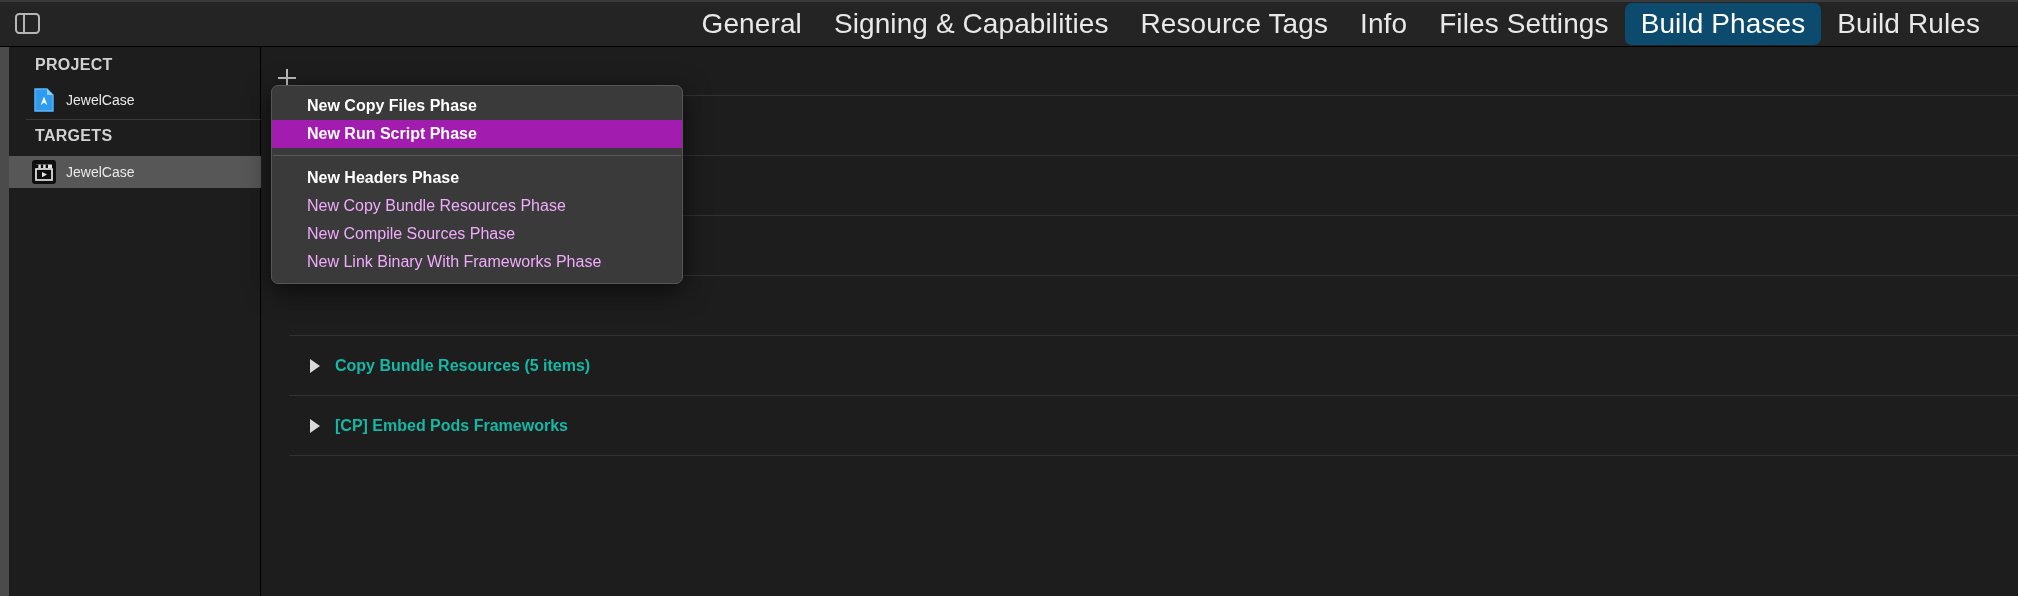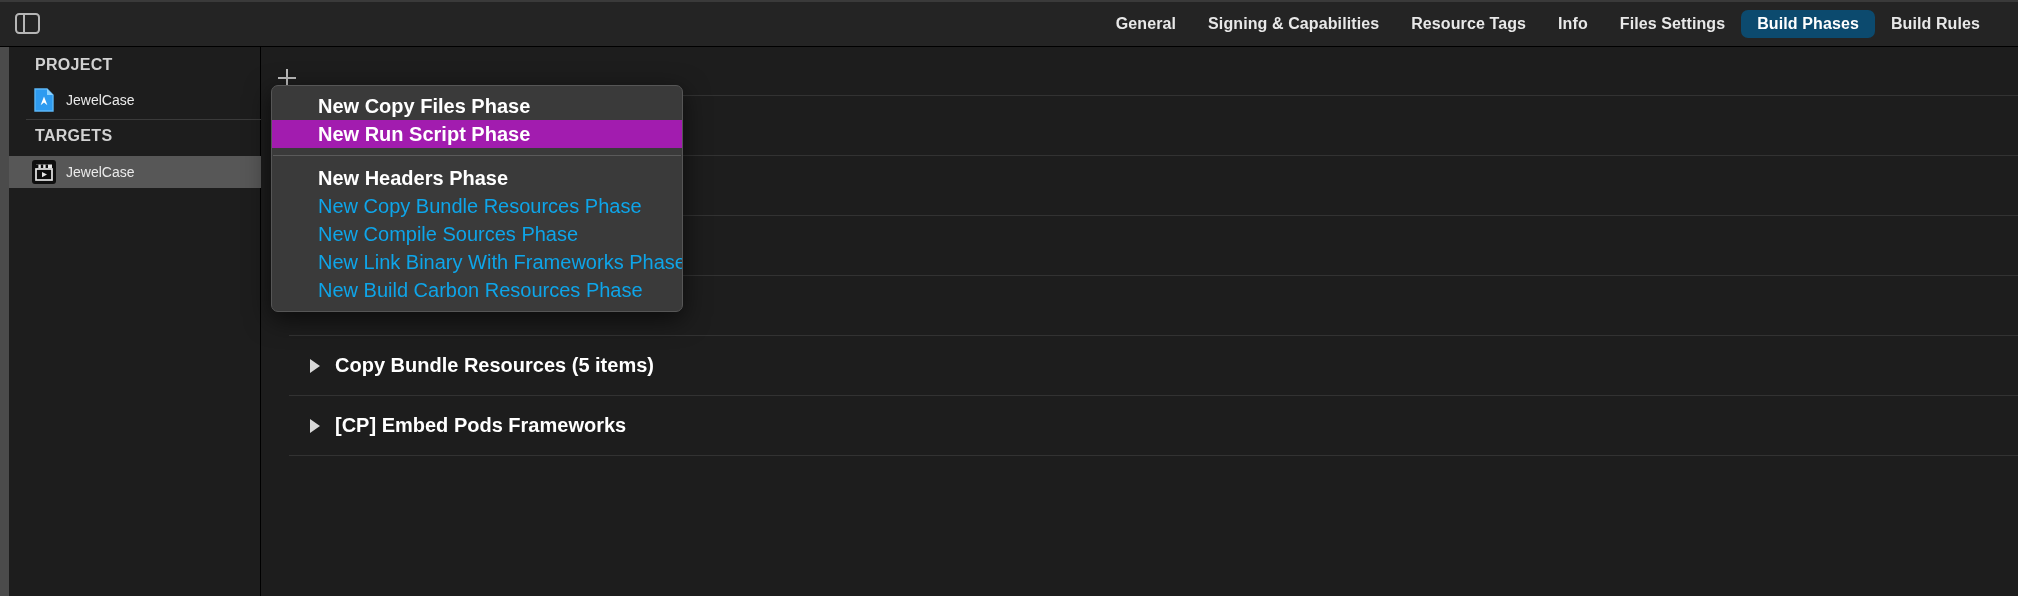--- a/index.html
+++ b/index.html
@@ -29,28 +29,27 @@
     cursor:default;
   }
   .sidebar-toggle svg { display:block; }
 
   .tabs {
     position:absolute; right:0; top:0; height:47px;
     display:flex; align-items:center;
     padding-right:22px;
   }
   .tab {
-    font-size:16px;
+    font-size:28px;
     color:#e8e8e8;
     padding:5px 16px;
     border-radius:7px;
     white-space:nowrap;
     letter-spacing:0.1px;
     cursor:default;
-    font-weight:bold;
   }
   .tab.active {
     background:#0c4a6e;
     color:#ffffff;
   }
 
   
   .sidebar {
     position:absolute; left:0; top:47px;
     width:261px; height:549px;
@@ -108,47 +107,47 @@
     display:flex; align-items:center;
     cursor:default;
   }
   .tri {
     width:22px; height:22px;
     margin-left:15px; margin-right:9px;
     display:flex; align-items:center; justify-content:center;
     flex:0 0 auto;
   }
   .phase-label {
-    font-size:20px; font-weight:bold; color:#ffffff;
+    font-size:16px; font-weight:bold; color:#14b8a6;
     white-space:nowrap;
   }
 
   
   .menu {
     position:absolute; left:271px; top:85px;
     width:412px;
     background:#3a3a3a;
     border:1px solid #565656;
     border-radius:7px;
     box-shadow:0 7px 26px rgba(0,0,0,0.62);
     padding:6px 0 7px 0;
     overflow:hidden;
     z-index:50;
   }
   .menu-item {
     height:28px;
     display:flex; align-items:center;
-    padding-left:46px;
-    font-size:20px;
+    padding-left:35px;
+    font-size:16px;
     color:#ffffff;
     white-space:nowrap;
     cursor:default;
   }
   .menu-item.bold { font-weight:bold; }
-  .menu-item.disabled { color:#0ea5e9; font-weight:normal; }
+  .menu-item.disabled { color:#f0abfc; font-weight:normal; }
   .menu-item.highlighted { background:#a21caf; color:#ffffff; }
   .menu-sep {
     height:1px; background:#5a5a5a;
     margin:7px 1px 8px 1px;
   }
 </style>
 </head>
 <body>
 
 <div id="app">
@@ -247,16 +246,15 @@
   </div>
 
   <div class="menu" id="menu">
       <div class="menu-item bold">New Copy Files Phase</div>
       <div class="menu-item highlighted bold">New Run Script Phase</div>
       <div class="menu-sep"></div>
       <div class="menu-item bold">New Headers Phase</div>
       <div class="menu-item disabled">New Copy Bundle Resources Phase</div>
       <div class="menu-item disabled">New Compile Sources Phase</div>
       <div class="menu-item disabled">New Link Binary With Frameworks Phase</div>
-      <div class="menu-item disabled">New Build Carbon Resources Phase</div>
     </div>
 
 </div>
 
 </body></html>

